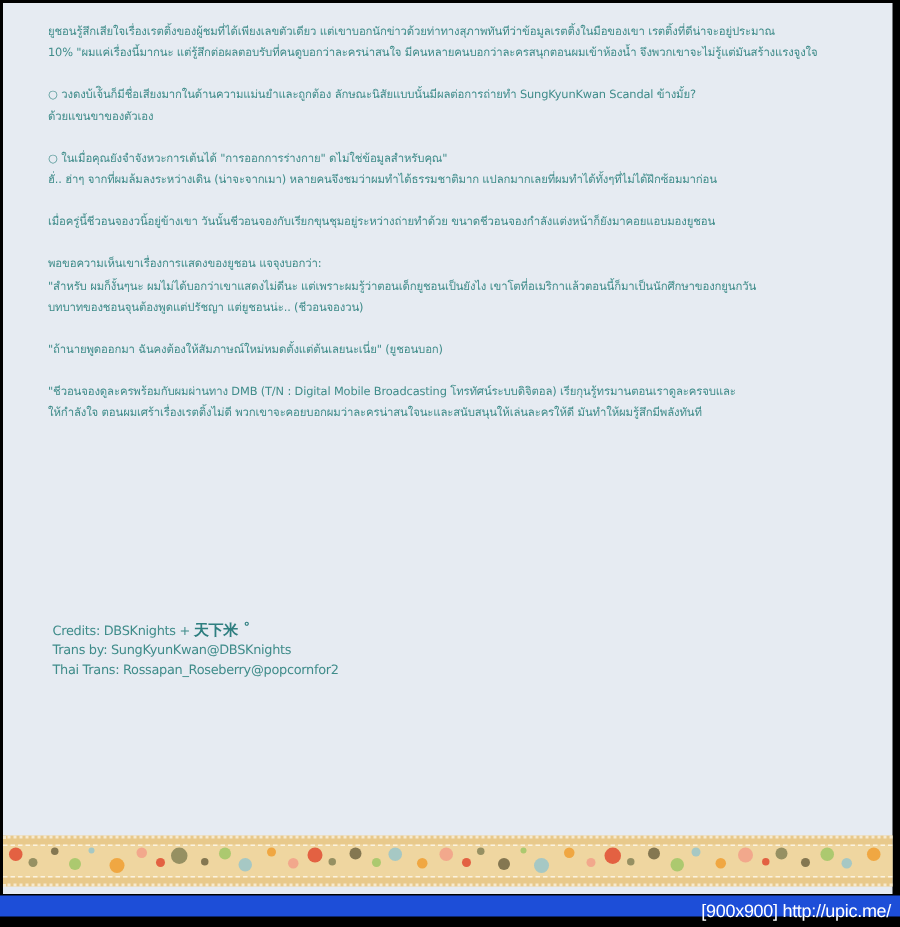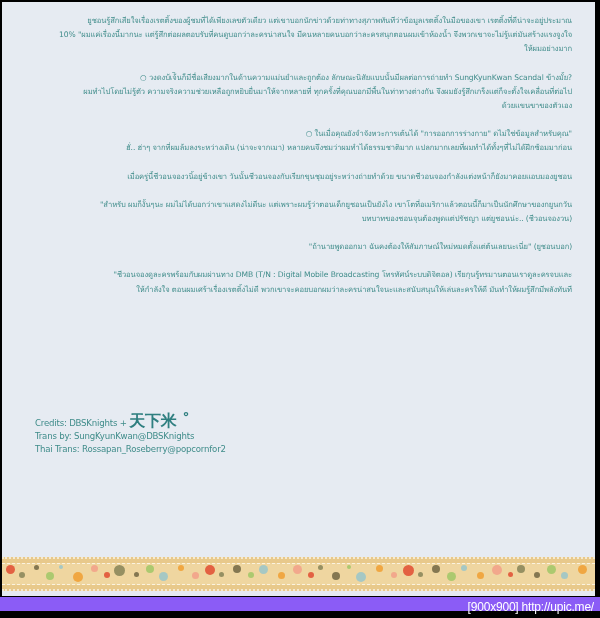--- a/index.html
+++ b/index.html
@@ -7,73 +7,72 @@
   body { position: relative; font-family: "DejaVu Sans", sans-serif; }
   .panel {
     position: absolute; left: 2px; top: 2px; width: 593px; height: 594px;
     background: #e6ebf2;
   }
   .content {
     position: absolute; left: 30px; top: 12px; width: 540px;
     color: #3f8c8a; font-size: 7.6px; line-height: 14.2px;
     letter-spacing: -0.1px;
   }
-  .para { margin-bottom: 14px; text-align: right; }
+  .para { margin-bottom: 14px; }
   .para p { white-space: normal; }
   .credits {
     position: absolute; left: 33px; top: 412px; width: 400px;
     color: #3f8c8a; font-size: 8.6px; line-height: 13.2px;
     font-family: "DejaVu Sans", sans-serif; letter-spacing: -0.2px;
   }
-  .credits .cjk { font-weight: bold; color: #2f7f80; font-size: 16px; }
+  .credits .cjk { font-weight: bold; color: #2f7f80; font-size: 10px; }
   .ribbon {
     position: absolute; left: 2px; top: 557px; width: 593px; height: 34px;
     background: #e8c98b;
     border-top: 2px dotted #f6ead0; border-bottom: 2px dotted #f6ead0;
     overflow: hidden;
   }
   .ribbon .band {
     position: absolute; left: 0; top: 4px; right: 0; bottom: 4px;
     background: #efd6a0;
     border-top: 1px dashed #fbf3df; border-bottom: 1px dashed #fbf3df;
   }
   .dot { position: absolute; border-radius: 50%; opacity: 0.92; }
   .footer {
     position: absolute; left: 0; top: 597px; width: 600px; height: 14px;
-    background: #8b5cf6;
+    background: #1d4ed8;
   }
   .watermark {
     position: absolute; right: 6px; top: 3px;
     color: #ffffff; font-family: "Liberation Sans", sans-serif; font-size: 12px;
     letter-spacing: -0.2px;
   }
 </style>
 </head>
 <body>
 
 <div class="panel">
   <div class="content">
     <div class="para">
       <p>ยูชอนรู้สึกเสียใจเรื่องเรตติ้งของผู้ชมที่ได้เพียงเลขตัวเดียว แต่เขาบอกนักข่าวด้วยท่าทางสุภาพทันทีว่าข้อมูลเรตติ้งในมือของเขา เรตติ้งที่ดีน่าจะอยู่ประมาณ</p>
       <p>10% "ผมแค่เรื่องนี้มากนะ แต่รู้สึกต่อผลตอบรับที่คนดูบอกว่าละครน่าสนใจ มีคนหลายคนบอกว่าละครสนุกตอนผมเข้าห้องน้ำ จึงพวกเขาจะไม่รู้แต่มันสร้างแรงจูงใจ</p>
-      <p>ให้ผมอย่างมาก</p>
     </div>
     <div class="para" style="margin-top:6px">
       <p>○ วงดงบ้เจ้ินก็มีชื่อเสียงมากในด้านความแม่นยำและถูกต้อง ลักษณะนิสัยแบบนั้นมีผลต่อการถ่ายทำ SungKyunKwan Scandal ข้างมั้ย?</p>
-      <p>ผมทำไปโดยไม่รู้ตัว ความจริงความช่วยเหลือถูกหยิบยื่นมาให้จากหลายที่ ทุกครั้งที่คุณบอกมีพื้นในท่าทางต่างกัน จึงผมยังรู้สึกเกร็งแต่ก็จะตั้งใจเคลื่อนที่ต่อไป</p>
       <p>ด้วยแขนขาของตัวเอง</p>
     </div>
     <div class="para" style="margin-top:6px">
       <p>○ ในเมื่อคุณยังจำจังหวะการเต้นได้ "การออกการร่างกาย" ดไม่ใช่ข้อมูลสำหรับคุณ"</p>
       <p>ฮั่.. ฮ่าๆ จากที่ผมล้มลงระหว่างเดิน (น่าจะจากเมา) หลายคนจึงชมว่าผมทำได้ธรรมชาติมาก แปลกมากเลยที่ผมทำได้ทั้งๆที่ไม่ได้ฝึกซ้อมมาก่อน</p>
     </div>
     <div class="para" style="margin-top:4px">
       <p>เมื่อครู่นี้ชีวอนจองวนิ้อยู่ข้างเขา วันนั้นชีวอนจองกับเรียกขุนชุมอยู่ระหว่างถ่ายทำด้วย ขนาดชีวอนจองกำลังแต่งหน้าก็ยังมาคอยแอบมองยูชอน</p>
     </div>
     <div class="para" style="margin-top:4px">
+      <p>พอขอความเห็นเขาเรื่องการแสดงของยูชอน แจจุงบอกว่า:</p>
       <p>"สำหรับ ผมก็งั้นๆนะ ผมไม่ได้บอกว่าเขาแสดงไม่ดีนะ แต่เพราะผมรู้ว่าตอนเด็กยูชอนเป็นยังไง เขาโตที่อเมริกาแล้วตอนนี้ก็มาเป็นนักศึกษาของกยูนกวัน</p>
       <p>บทบาทของชอนจุนต้องพูดแต่ปรัชญา แต่ยูชอนน่ะ.. (ชีวอนจองวน)</p>
     </div>
     <div class="para" style="margin-top:4px">
       <p>"ถ้านายพูดออกมา ฉันคงต้องให้สัมภาษณ์ใหม่หมดตั้งแต่ต้นเลยนะเนี่ย" (ยูชอนบอก)</p>
     </div>
     <div class="para" style="margin-top:4px">
       <p>"ชีวอนจองดูละครพร้อมกับผมผ่านทาง DMB (T/N : Digital Mobile Broadcasting โทรทัศน์ระบบดิจิตอล) เรียกุนรู้ทรมานตอนเราดูละครจบและ</p>
       <p>ให้กำลังใจ ตอนผมเศร้าเรื่องเรตติ้งไม่ดี พวกเขาจะคอยบอกผมว่าละครน่าสนใจนะและสนับสนุนให้เล่นละครให้ดี มันทำให้ผมรู้สึกมีพลังทันที</p>
     </div>

